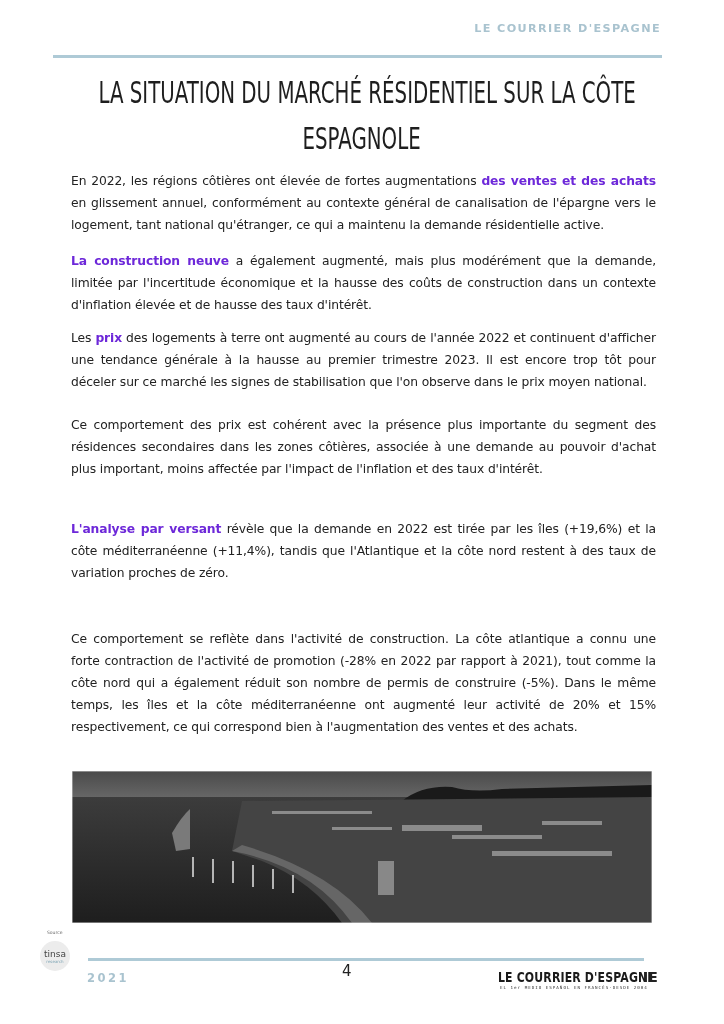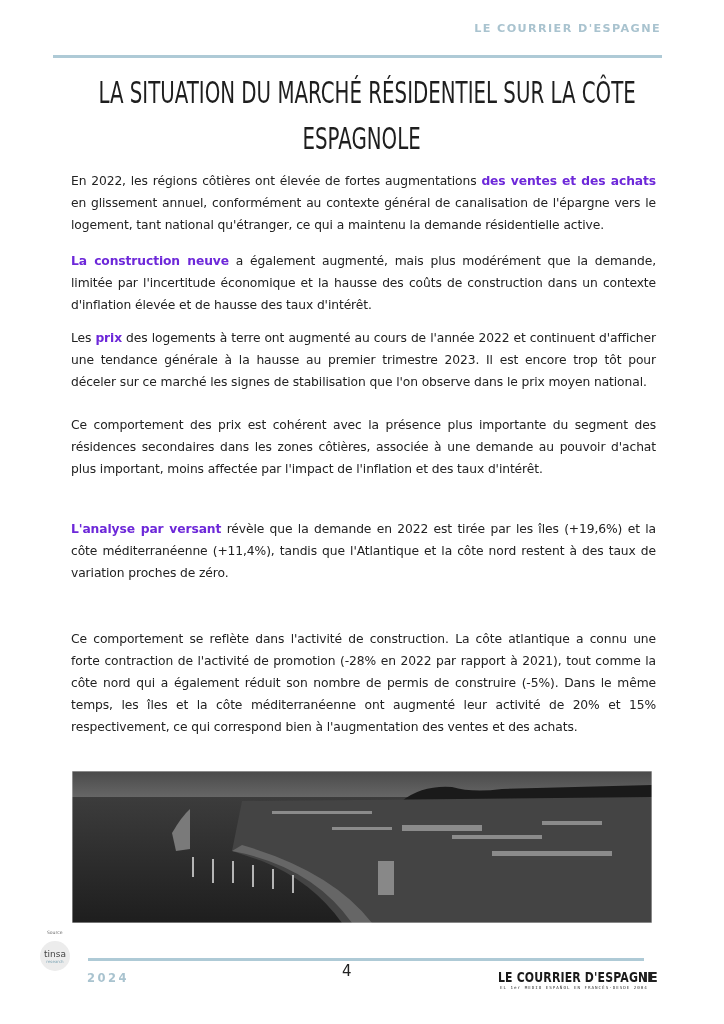--- a/index.html
+++ b/index.html
@@ -130,19 +130,19 @@
   </svg>
 </div>
 
 <div class="source-label">Source</div>
 <div class="tinsa-logo">
   <span class="n1">tinsa</span>
   <span class="n2">research</span>
 </div>
 
 <div class="footer-rule"></div>
-<div class="year">2024</div>
+<div class="year">2021</div>
 <div class="page-num">4</div>
 <div class="brand">
   <span class="name">LE COURRIER D'ESPAGNE</span>
   <span class="tag">EL 1er MEDIO ESPAÑOL EN FRANCÉS-DESDE 2004</span>
 </div>
 <div class="brand-mini">IE</div>
 
 </body></html>

